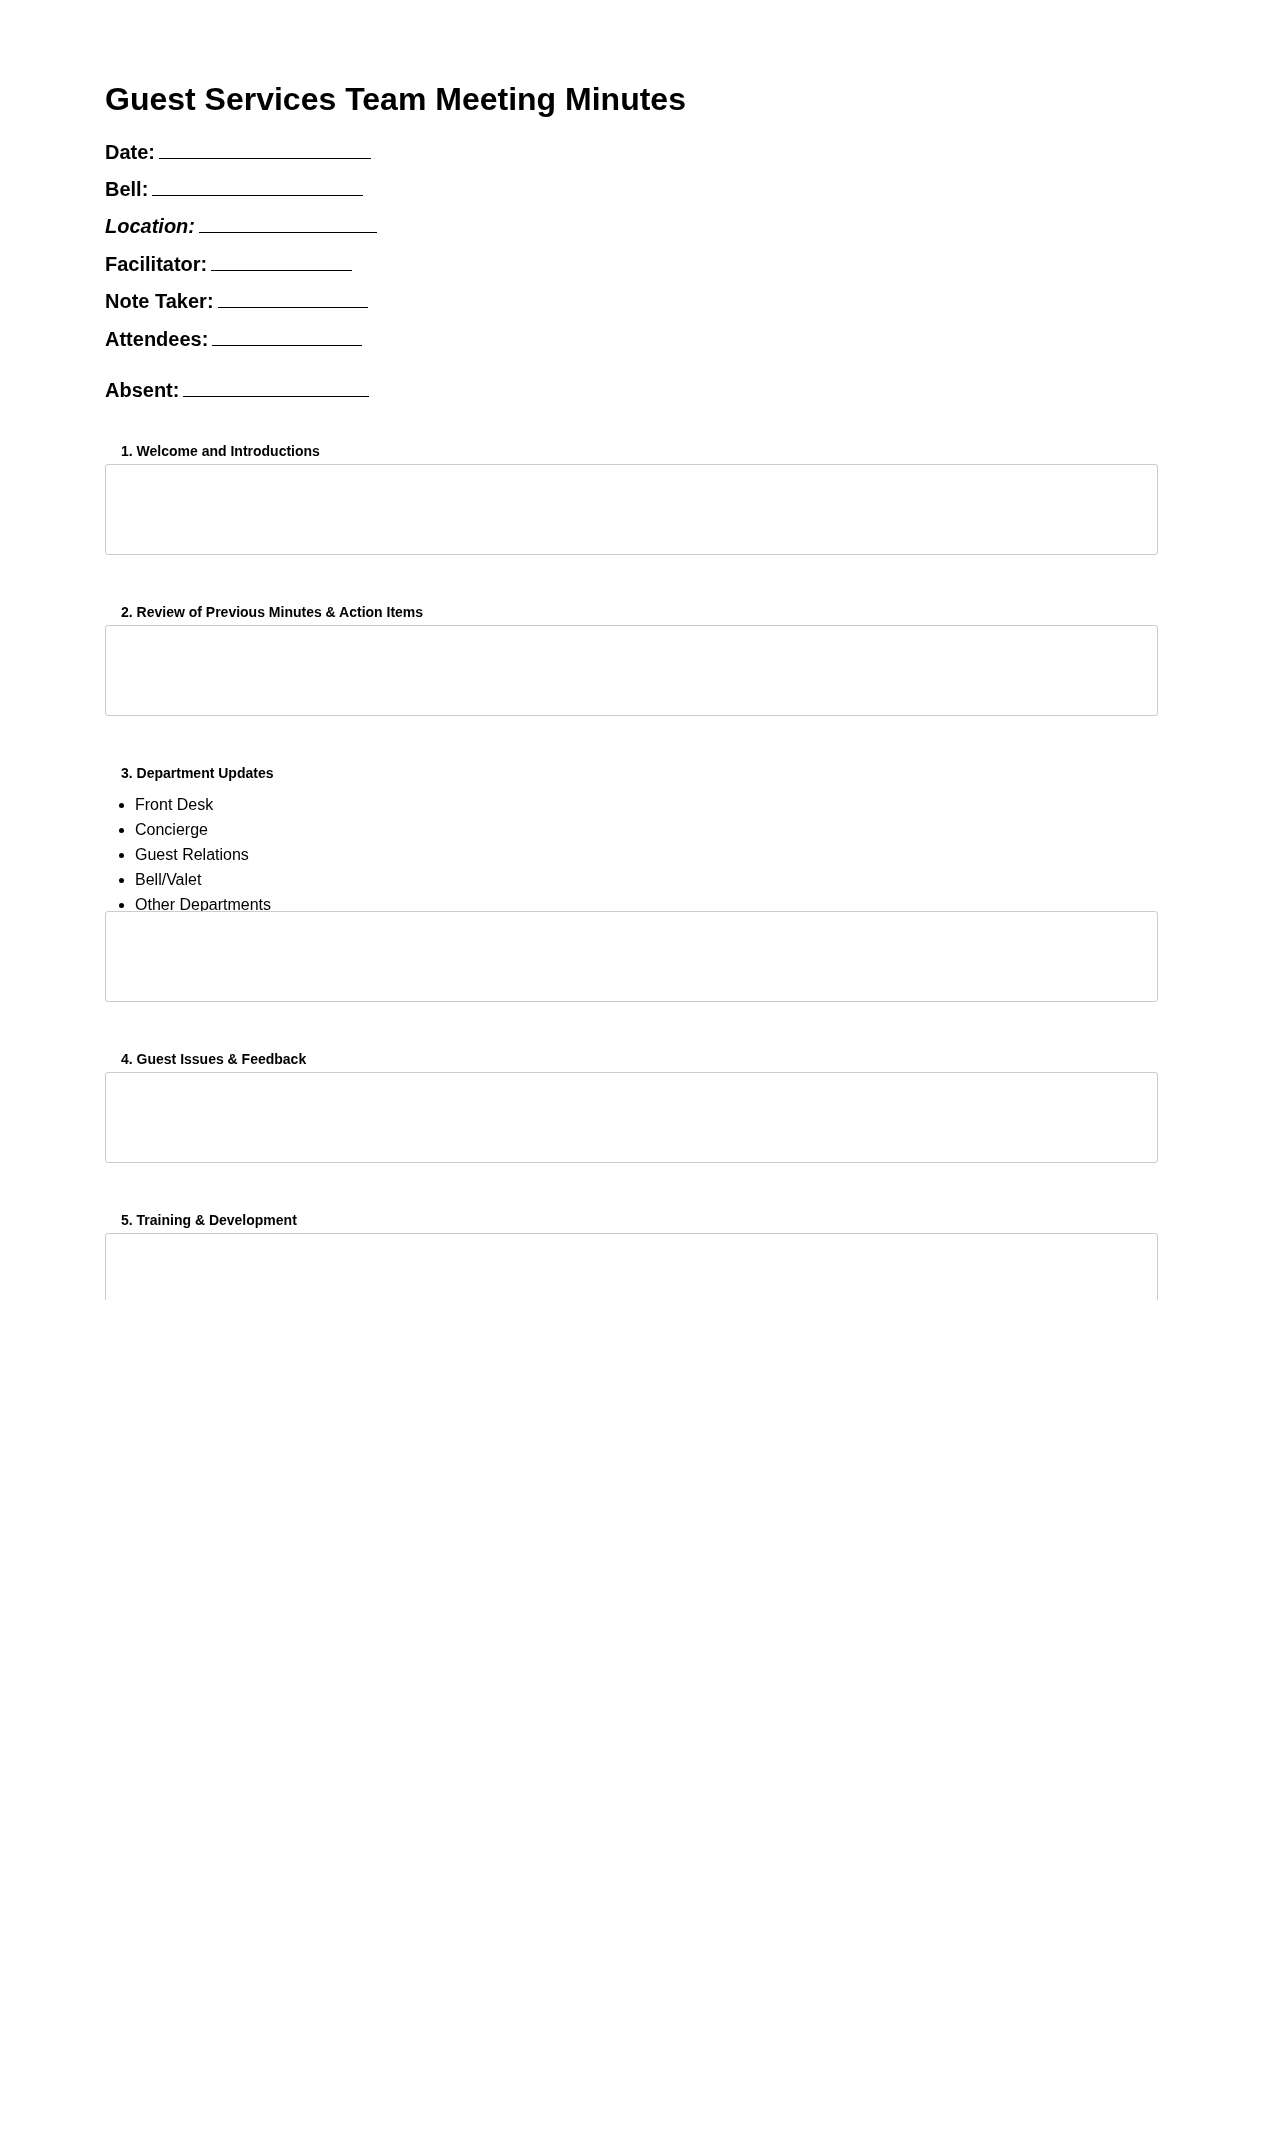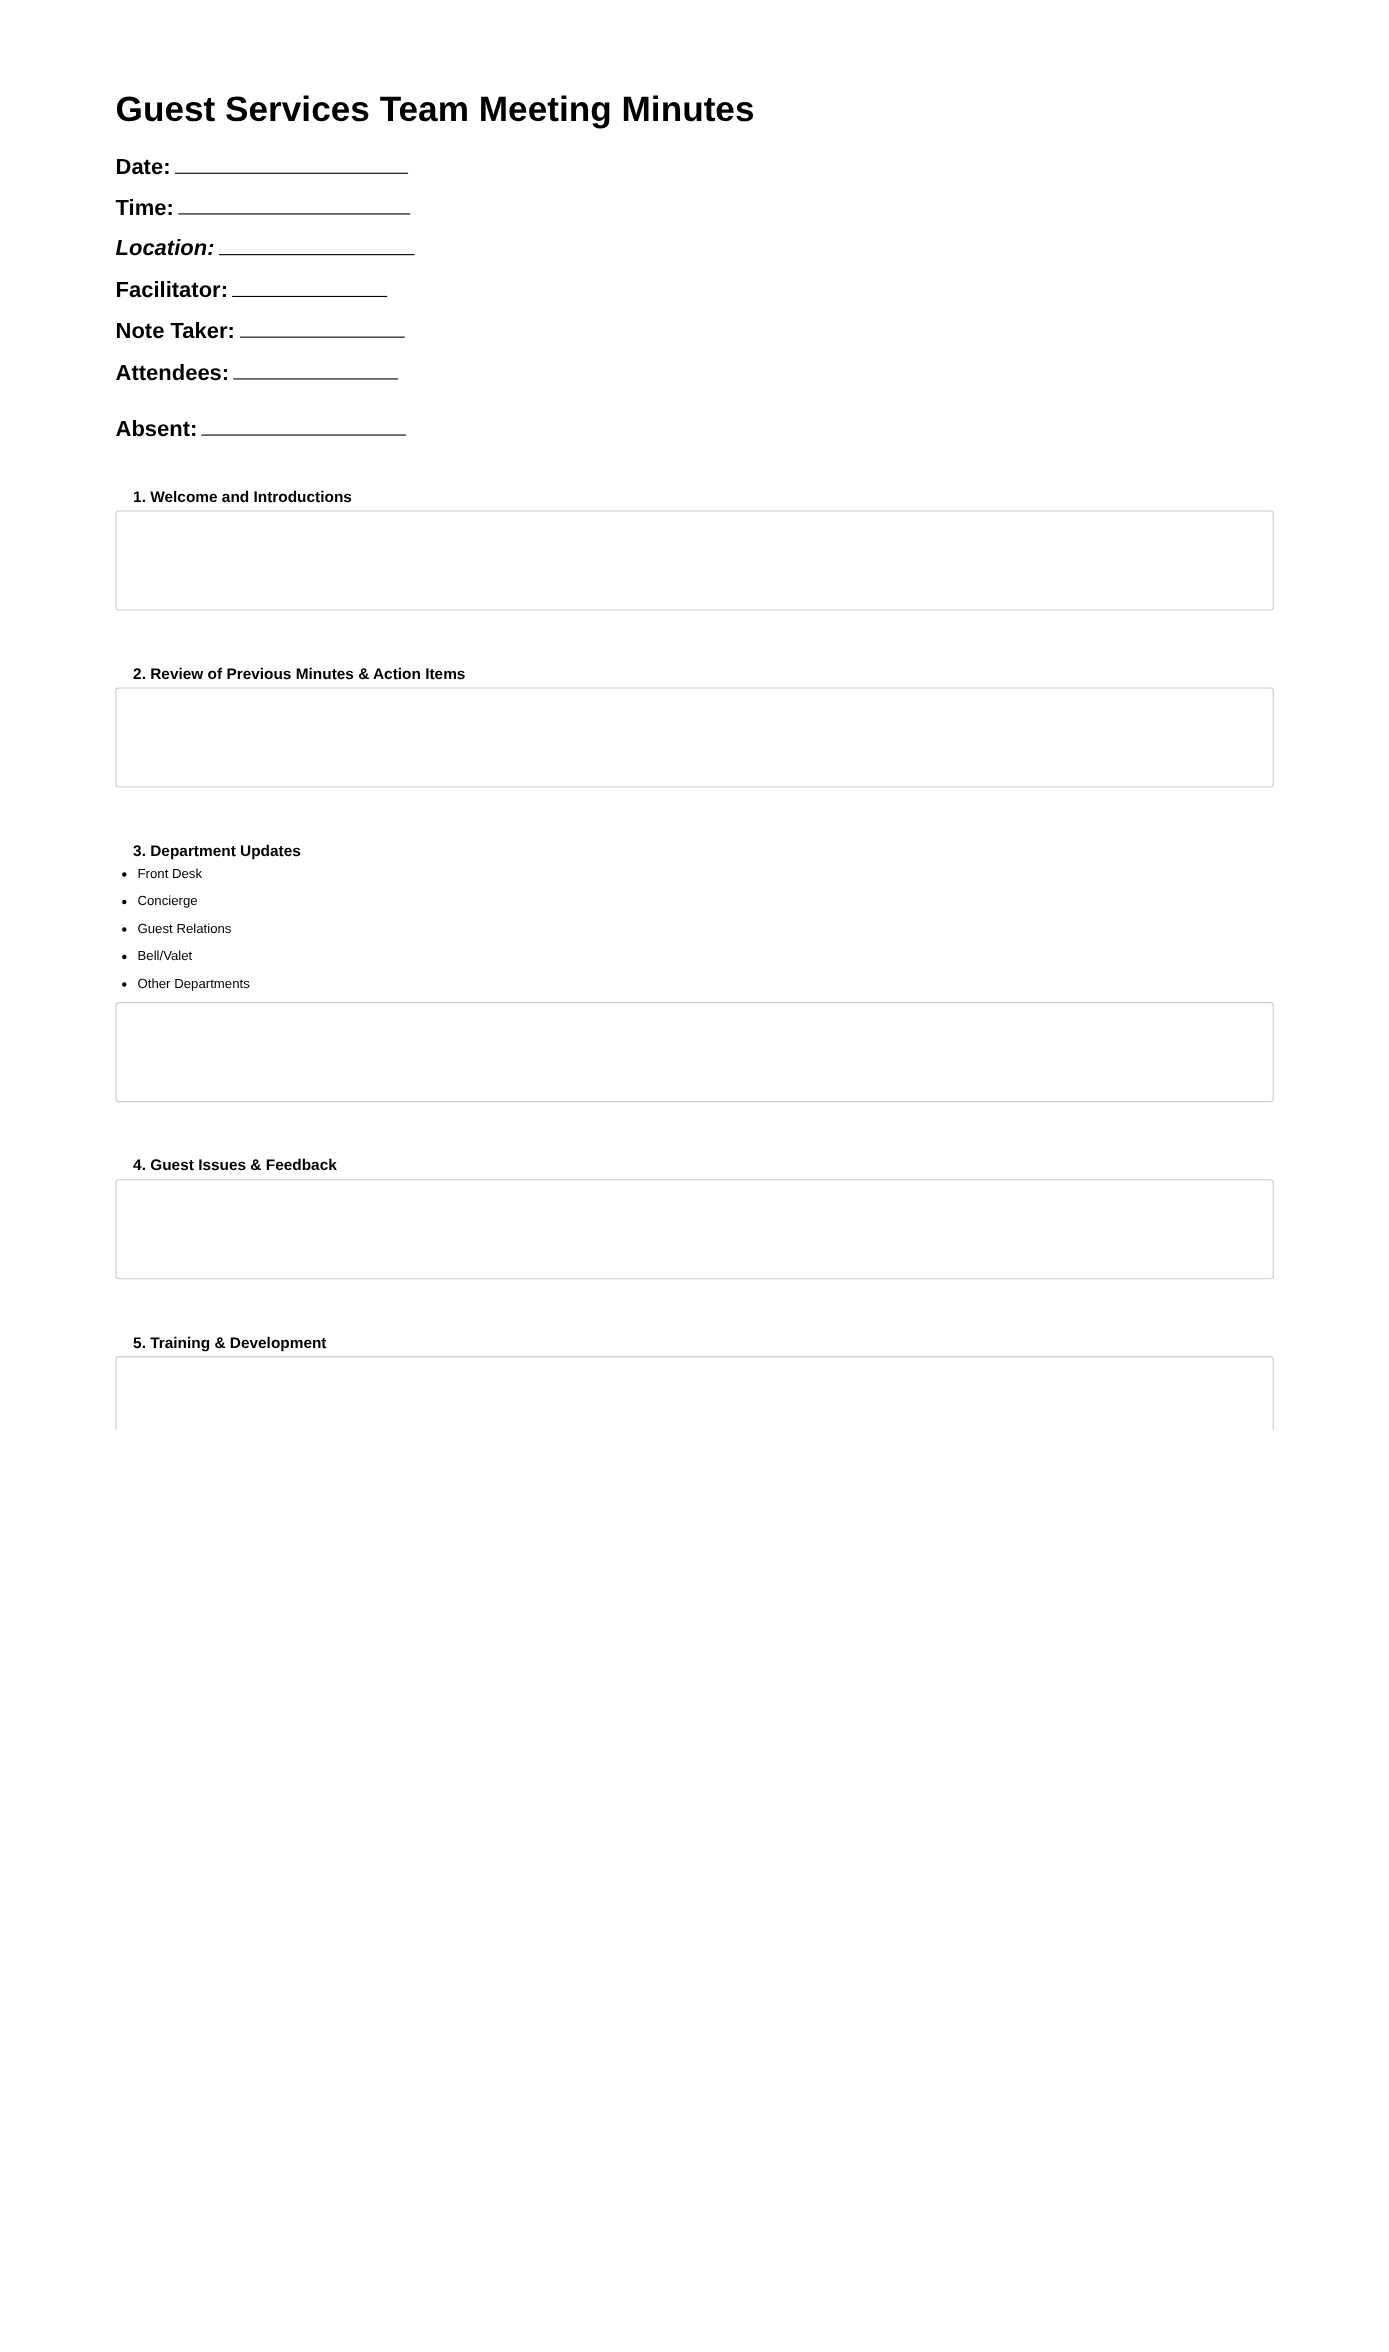--- a/index.html
+++ b/index.html
@@ -70,43 +70,43 @@
       height: 89px;
       border: 1px solid #cccccc;
       border-radius: 3px;
       background: #ffffff;
       box-sizing: content-box;
     }
     .dept-list {
       position: absolute;
       left: 0;
       top: 782px;
-      margin: 0;
+      margin: 10px;
       padding: 0 0 0 20px;
-      font-size: 12px;
+      font-size: 16px;
       line-height: 25px;
       list-style: disc;
     }
     .dept-list li {
       padding-left: 0;
     }
   </style>
 </head>
 <body>
 
 <div class="viewport">
   <div class="page">
 
     <h1 class="title">Guest Services Team Meeting Minutes</h1>
 
     <div class="field" style="top:142px;">
       <span>Date:</span><span class="underline" style="width:212px;"></span>
     </div>
     <div class="field" style="top:179px;">
-      <span>Time:</span><span class="underline" style="width:211px;"></span>
+      <span>Bell:</span><span class="underline" style="width:211px;"></span>
     </div>
     <div class="field" style="top:216px;font-style:italic;">
       <span>Location:</span><span class="underline" style="width:178px;"></span>
     </div>
     <div class="field" style="top:254px;">
       <span>Facilitator:</span><span class="underline" style="width:141px;"></span>
     </div>
     <div class="field" style="top:291px;">
       <span>Note Taker:</span><span class="underline" style="width:150px;"></span>
     </div>

